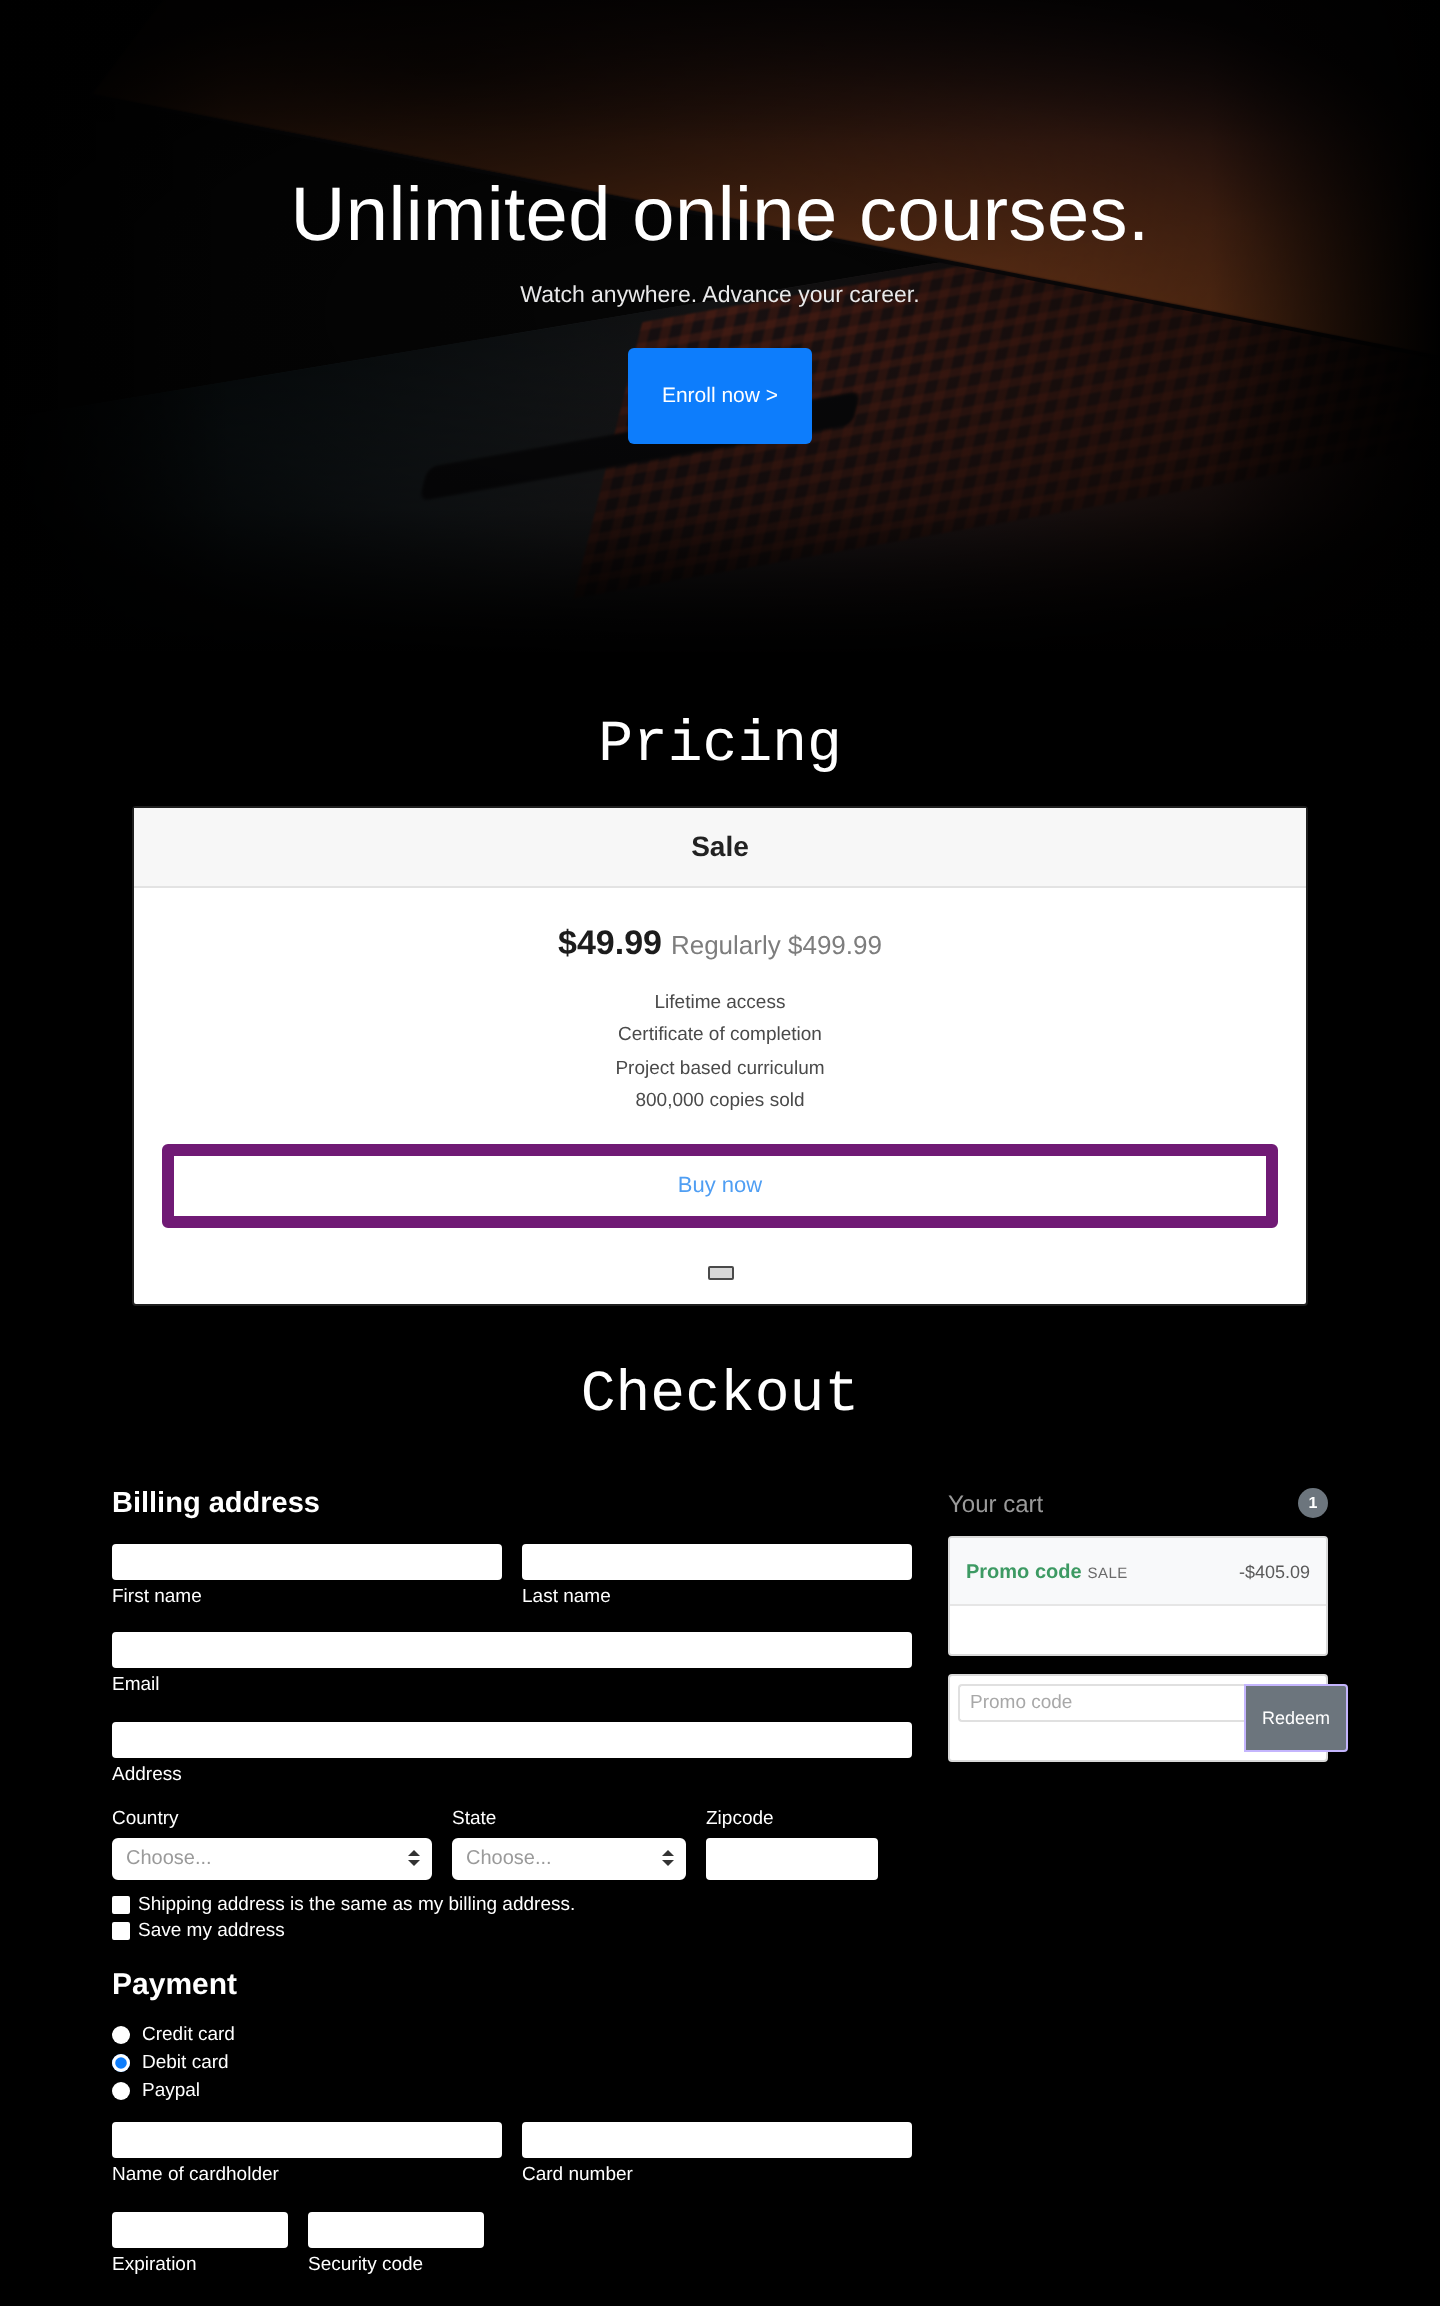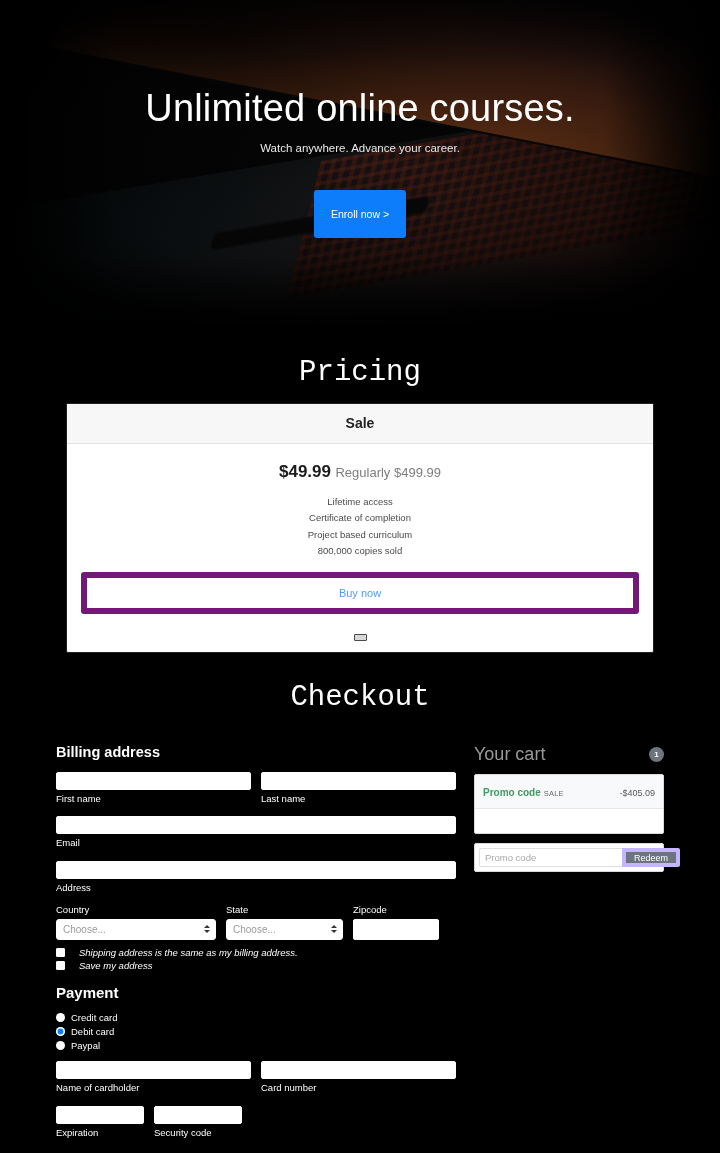--- a/index.html
+++ b/index.html
@@ -99,21 +99,21 @@
   }
   .hero-content {
     position: absolute; left: 0; right: 0; top: 88px;
     text-align: center; z-index: 5;
   }
   .hero-title {
     font-size: 38px; font-weight: 300; color: #fff;
     letter-spacing: 0.2px; line-height: 1.1; margin: 0 0 12px 0;
   }
   .hero-sub {
-    font-size: 11.5px; color: #e9e9ea; font-weight: 400; margin: 0 0 36px 0;
+    font-size: 11.5px; color: #e9e9ea; font-weight: 400; margin: 0 0 20px 0;
   }
   .btn-enroll {
     display: inline-block;
     background: #0d7dfc; color: #fff;
     font-size: 10.5px; padding: 18px 17px;
     border: none; border-radius: 3px; cursor: pointer;
     font-family: inherit;
   }
 
   
@@ -200,21 +200,21 @@
     display: flex; flex-direction: column; gap: 2px;
     pointer-events: none;
   }
   .sel-arrows i {
     display: block; width: 0; height: 0;
     border-left: 3px solid transparent; border-right: 3px solid transparent;
   }
   .sel-arrows i.up { border-bottom: 3.5px solid #333; }
   .sel-arrows i.down { border-top: 3.5px solid #333; }
 
-  .check-row { display: flex; align-items: center; gap: 14px; margin-bottom: 2px; font-style: italic; }
+  .check-row { display: flex; align-items: center; gap: 4px; margin-bottom: 2px; }
   .cbox {
     width: 9px; height: 9px; background: #fff;
     border: 1px solid #fff; border-radius: 1px; flex: none;
   }
   .check-lbl { color: #fff; font-size: 9.5px; }
 
   .payment-title {
     color: #fff; font-size: 15px; font-weight: 700;
     margin: 13px 0 11px 0;
   }
@@ -235,21 +235,21 @@
     border: none; border-radius: 3px;
     padding: 7px 0; font-size: 11px;
     cursor: pointer; font-family: inherit;
   }
 
   
   .cart-head {
     display: flex; align-items: center; justify-content: space-between;
     margin-bottom: 9px;
   }
-  .cart-title { color: #9a9a9a; font-size: 18px; font-weight: 400; }
+  .cart-title { color: #9a9a9a; font-size: 12px; font-weight: 400; }
   .cart-badge {
     background: #6c757d; color: #fff;
     font-size: 8px; font-weight: 700;
     width: 15px; height: 15px; border-radius: 50%;
     display: flex; align-items: center; justify-content: center;
   }
   .cart-list {
     background: #fff; border: 1px solid #d9d9d9; border-radius: 2px;
     overflow: hidden;
   }
@@ -270,22 +270,22 @@
   }
   .promo-input {
     flex: 1; border: 1px solid #e0e0e0; border-right: none;
     border-radius: 2px 0 0 2px;
     height: 19px; font-size: 9.5px; padding: 0 5px;
     color: #222; font-family: inherit; outline: none;
   }
   .promo-input::placeholder { color: #a8a8a8; }
   .btn-redeem {
     background: #6c757d; color: #fff;
-    border: 4px solid #c4b5fd; border-radius: 0 2px 2px 0;
-    font-size: 9px; padding: 0 8px; height: 19px;
+    border: 1px solid #c4b5fd; border-radius: 0 2px 2px 0;
+    font-size: 9px; padding: 0 8px; height: 34px;
     cursor: pointer; font-family: inherit;
   }
 </style>
 </head>
 <body>
 
 <div class="page">
 
   <section class="hero">
     <div class="hero-photo">

